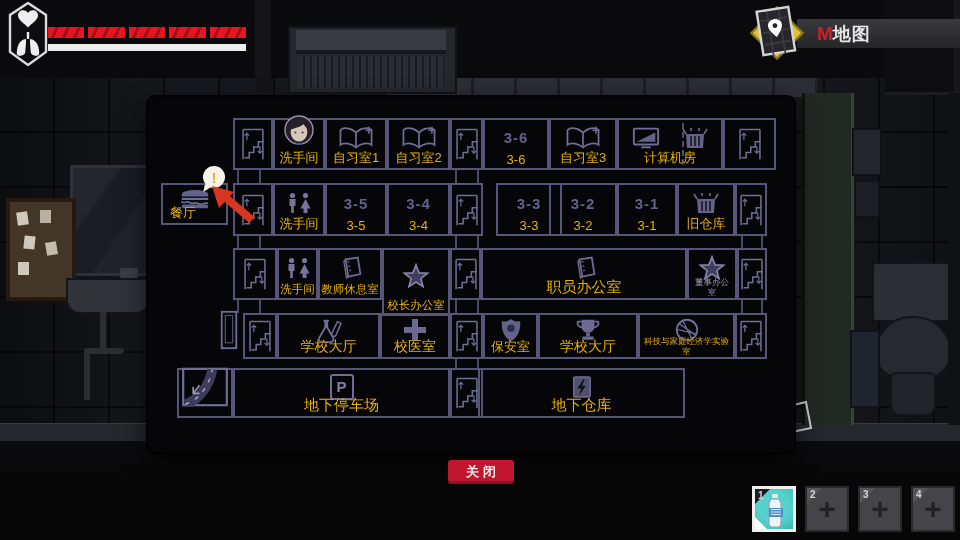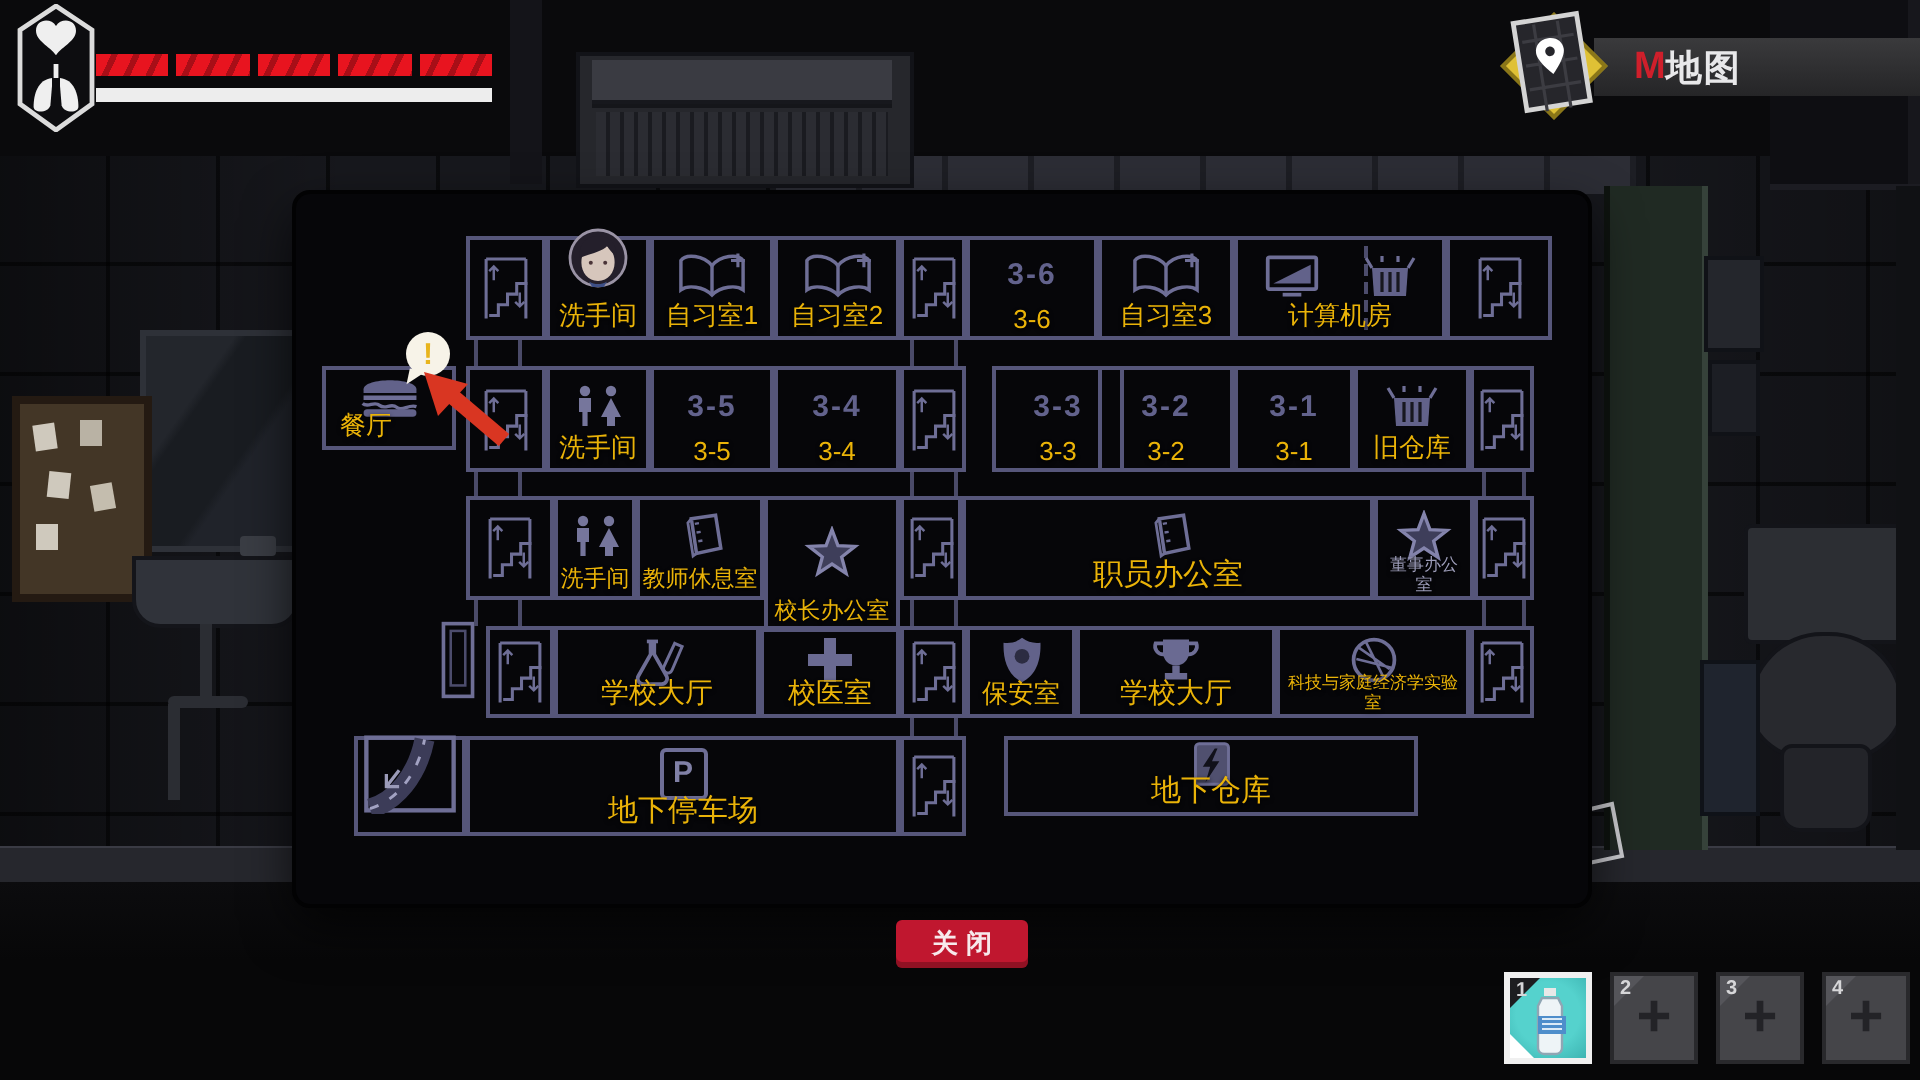--- a/index.html
+++ b/index.html
@@ -534,21 +534,21 @@
         <div class="cell stairs" style="left: 302px; top: 271px; width: 33px; height: 50px;">
           <div class="cell-icon">
             <svg width="26" height="38" viewBox="0 0 34 44">
               <path d="M4 3h26M4 3v39M30 3v39" stroke="#6e6e96" stroke-width="2" fill="none"></path>
     <path d="M6 40h6v-7h6v-7h6v-7h7" stroke="#6e6e96" stroke-width="2" fill="none"></path>
     <path d="M9 17V8M6 11l3-3 3 3" stroke="#6e6e96" stroke-width="1.6" fill="none"></path>
     <path d="M26 25v9M23 31l3 3 3-3" stroke="#6e6e96" stroke-width="1.6" fill="none"></path>
             </svg>
           </div>
         </div>
-        <div class="cell" style="left: 354px; top: 271px; width: 207px; height: 40px;">
+        <div class="cell" style="left: 330px; top: 271px; width: 207px; height: 50px;">
           <div class="cell-icon">
             <svg width="22" height="26" viewBox="0 0 24 28">
               <rect x="3" y="3" width="18" height="22" rx="2" fill="#50506f" stroke="#6e6e96" stroke-width="1.6"></rect>
     <path d="M13.5 5.5l-6.5 10h4l-2.5 8.5L16 12.5h-4l3-7Z" fill="#11111a"></path>
             </svg>
           </div>
           <div class="cell-label" style="font-size: 15px;">地下仓库</div>
         </div>
       </div>
     <div class="abs" id="alert-bubble">

